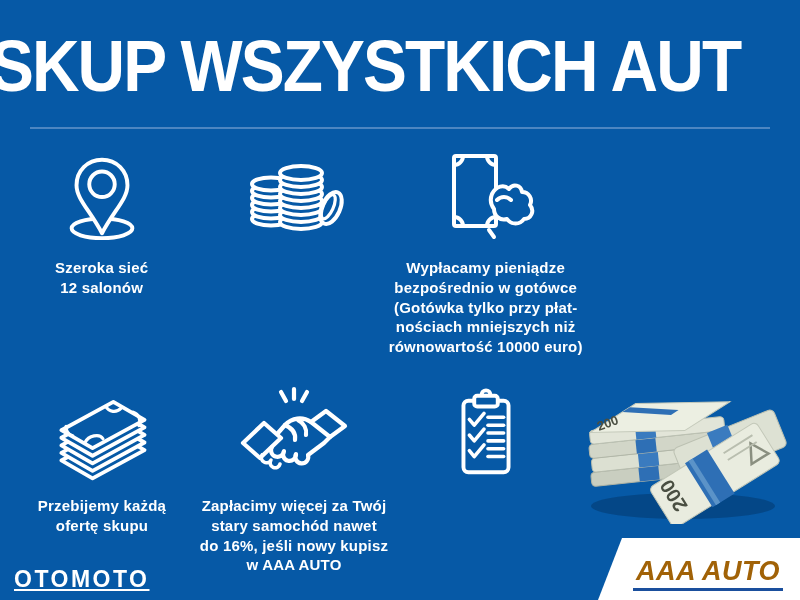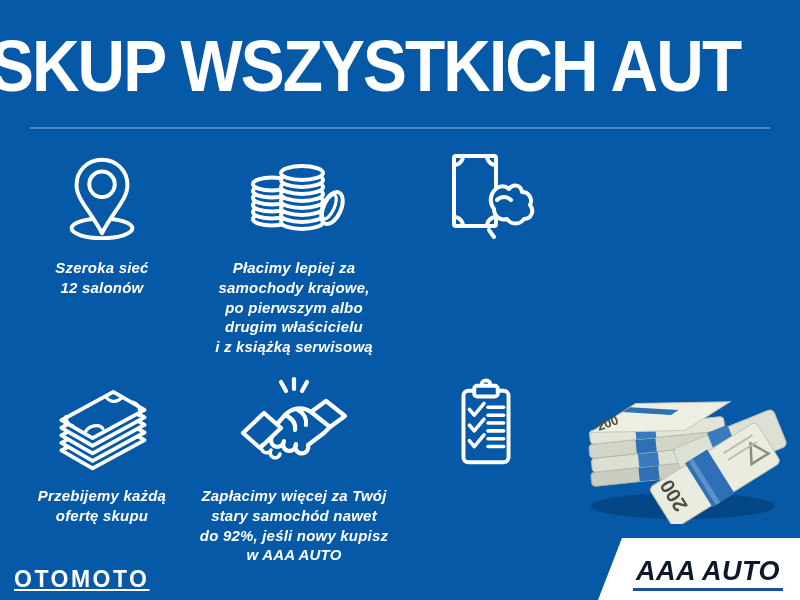--- a/index.html
+++ b/index.html
@@ -16,24 +16,24 @@
   .title span{
     font-size:70px;font-weight:800;letter-spacing:-2px;white-space:nowrap;
     transform:scaleX(0.94) scaleY(1.04);transform-origin:center;
   }
   .divider{
     position:absolute;top:127px;left:30px;width:740px;height:2px;
     background:#4D86C1;
   }
   .features{
     position:absolute;left:6px;width:768px;
-    display:grid;grid-template-columns:repeat(4,1fr);font-style:italic;
+    display:grid;grid-template-columns:repeat(4,1fr);
   }
   .row1{top:146px;}
-  .row2{top:374px;}
+  .row2{top:384px;}
   .cell{display:flex;flex-direction:column;align-items:center;}
   .icon-box{height:100px;display:flex;align-items:flex-end;justify-content:center;}
   .caption{
     margin-top:12px;font-size:15px;line-height:1.32;font-weight:700;
     text-align:center;white-space:pre;letter-spacing:0.2px;
     width:max-content;align-self:center;
   }
   svg{display:block;}
   .money-photo{position:absolute;top:374px;left:583px;width:214px;height:150px;}
   .otomoto{
@@ -41,21 +41,21 @@
     font-size:23px;font-weight:800;letter-spacing:2.5px;color:#FFFFFF;text-decoration:underline;
   }
   .aaa-plate{
     position:absolute;left:596px;top:538px;width:204px;height:62px;
     background:#FFFFFF;
     clip-path:polygon(26px 0,204px 0,204px 62px,2px 62px);
     display:flex;align-items:center;justify-content:center;
   }
   .aaa-text{
     font-style:italic;font-weight:700;font-size:27px;letter-spacing:0.5px;
-    color:#0f172a;border-bottom:3px solid #1A4F9D;
+    color:#a16207;border-bottom:3px solid #1A4F9D;
     padding:0 3px 1px 3px;margin-left:20px;white-space:nowrap;margin-top:9px;
   }
 </style>
 </head>
 <body>
 
 <div class="title">
   <span>SKUP WSZYSTKICH AUT</span>
 </div>
 <div class="divider"></div>
@@ -94,25 +94,20 @@
         <ellipse cx="60" cy="41" rx="21" ry="7" fill="#0659A6"></ellipse>
         <ellipse cx="60" cy="34" rx="21" ry="7" fill="#0659A6"></ellipse>
         <ellipse cx="60" cy="27" rx="21" ry="7" fill="#0659A6"></ellipse>
 
         <g transform="rotate(24 90 62)">
           <ellipse cx="90" cy="62" rx="9" ry="17" fill="#0659A6"></ellipse>
           <ellipse cx="87" cy="62" rx="5" ry="13" stroke-width="3.2"></ellipse>
         </g>
       </svg>
     </div>
-    <div class="caption">Płacimy lepiej za
-samochody krajowe,
-po pierwszym albo
-drugim właścicielu
-i z książką serwisową</div>
   </div>
 
   <div class="cell">
     <div class="icon-box">
       <svg width="104" height="100" viewBox="0 0 104 100" fill="none" stroke="#FFFFFF" stroke-width="4" stroke-linecap="round" stroke-linejoin="round">
         <rect x="20" y="10" width="42" height="70" rx="2"></rect>
         <path d="M20 19 A9 9 0 0 0 29 10"></path>
         <path d="M53 10 A9 9 0 0 0 62 19"></path>
         <path d="M20 71 A9 9 0 0 1 29 80"></path>
         <path d="M53 80 A9 9 0 0 1 62 71"></path>
@@ -121,20 +116,25 @@
           C79 37 87 39 88 46
           C95 46 99 53 96 59
           C101 65 97 73 90 73
           C86 79 77 79 73 73
           C66 75 60 70 60 63
           C57 59 56 53 58 48 Z"></path>
         <path d="M63 54 C67 50 73 50 77 54"></path>
         <path d="M55 84 L60 91"></path>
       </svg>
     </div>
+    <div class="caption">Wypłacamy pieniądze
+bezpośrednio w gotówce
+(Gotówka tylko przy płat-
+nościach mniejszych niż
+równowartość 10000 euro)</div>
   </div>
 </div>
 
 <div class="features row2">
 
   <div class="cell">
     <div class="icon-box">
       <svg width="104" height="100" viewBox="0 0 110 100" fill="none" stroke="#FFFFFF" stroke-width="4" stroke-linecap="round" stroke-linejoin="round">
 
         <polygon points="12,78 67,48 100,67 45,97" fill="#0659A6"></polygon>
@@ -168,21 +168,21 @@
 
         <path d="M47 38 C54 41 58 46 57 53"></path>
         <path d="M60 33 C66 36 69 42 68 48"></path>
 
         <path d="M34 60 a6.5 6.5 0 1 0 12 4 a6.5 6.5 0 1 0 12 3 a6.5 6.5 0 1 0 12 1 L86 56 L92 50"></path>
         <path d="M24 68 a5 5 0 1 0 9 5 a5 5 0 1 0 9 4" stroke-width="3.6"></path>
       </svg>
     </div>
     <div class="caption">Zapłacimy więcej za Twój
 stary samochód nawet
-do 92%, jeśli nowy kupisz
+do 16%, jeśli nowy kupisz
 w AAA AUTO</div>
   </div>
 
   <div class="cell">
     <div class="icon-box">
       <svg width="98" height="98" viewBox="0 0 100 100" fill="none" stroke="#FFFFFF" stroke-width="4" stroke-linecap="round" stroke-linejoin="round">
         <rect x="27" y="15" width="46" height="73" rx="5"></rect>
         <circle cx="50" cy="9" r="4.5" fill="#0659A6"></circle>
         <rect x="38" y="10" width="24" height="11" rx="3" fill="#0659A6"></rect>
         <g stroke-width="3.6">

